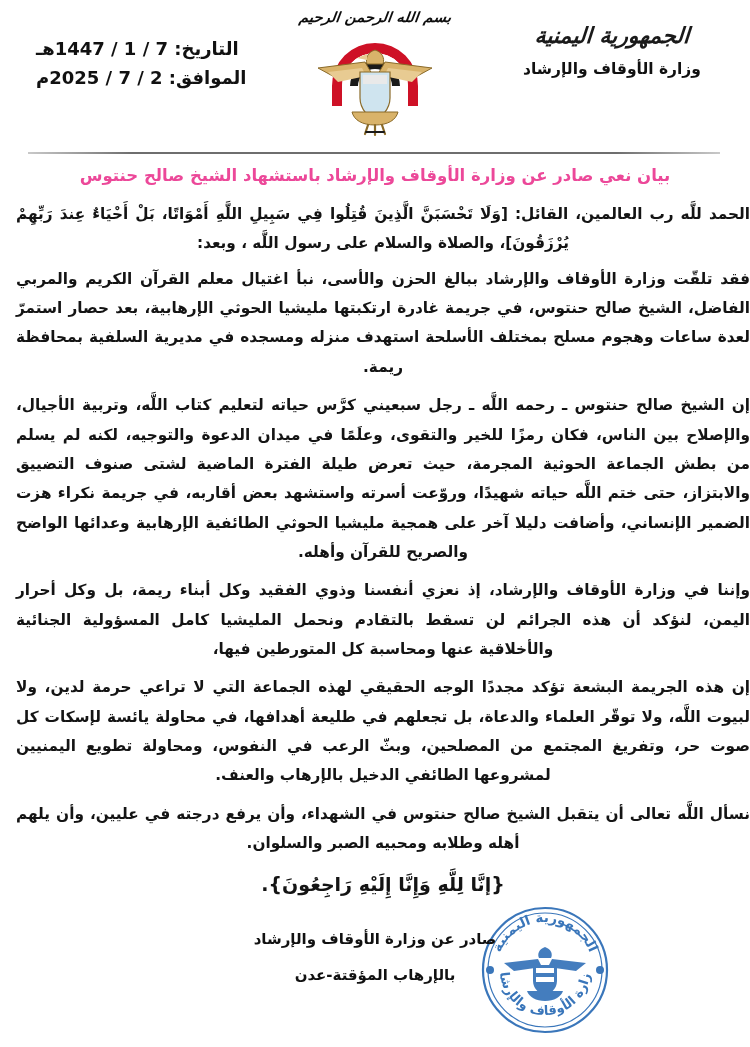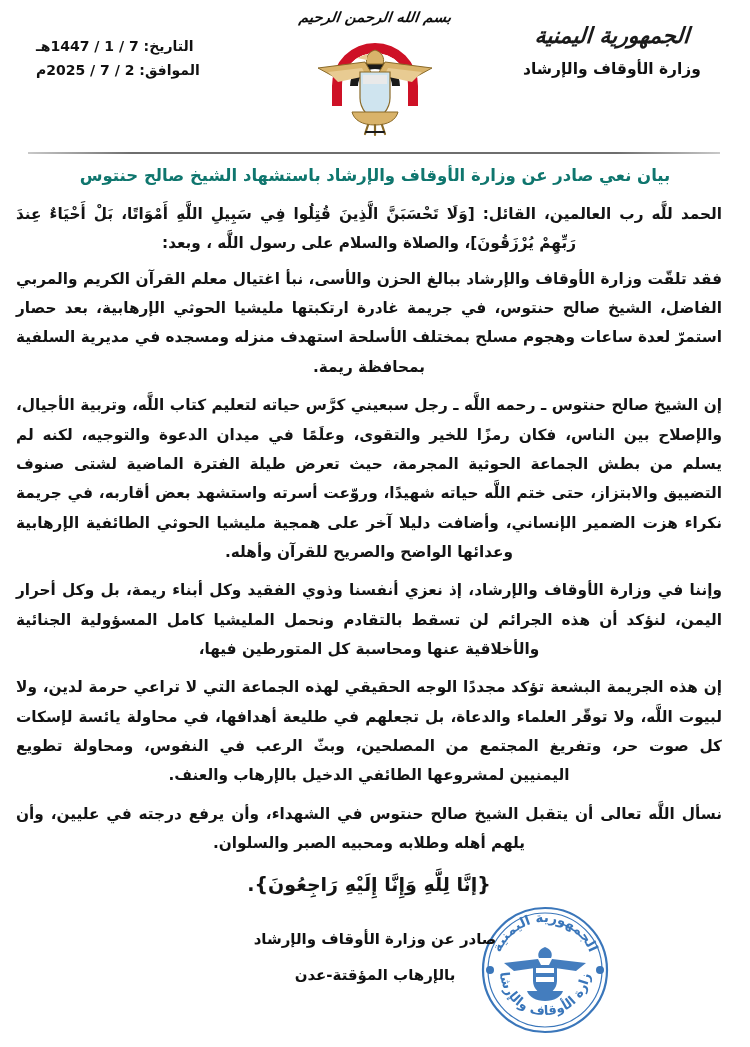--- a/index.html
+++ b/index.html
@@ -73,21 +73,21 @@
 
   .header-left {
     position: absolute;
     top: 38px;
     left: 36px;
     width: 220px;
     text-align: left;
     direction: rtl;
   }
   .date-row {
-    font-size: 14px;
+    font-size: 18px;
     font-weight: 700;
     color: #111111;
     letter-spacing: 0.4px;
     margin-bottom: 8px;
     white-space: nowrap;
   }
 
   .rule {
     position: absolute;
     top: 152px;
@@ -99,29 +99,29 @@
 
   
   .doc-title {
     position: absolute;
     top: 166px;
     left: 0;
     right: 0;
     text-align: center;
     font-size: 16.5px;
     font-weight: 700;
-    color: #0f766e;
+    color: #ec4899;
     letter-spacing: 0.2px;
   }
 
   
   .body-wrap {
     position: absolute;
     top: 200px;
-    right: 28px;
+    right: 0;
     left: 16px;
   }
   p.para {
     margin: 0 0 9px 0;
     font-size: 15.3px;
     line-height: 1.92;
     font-weight: 700;
     text-align: justify;
     text-align-last: center;
     color: #141414;

